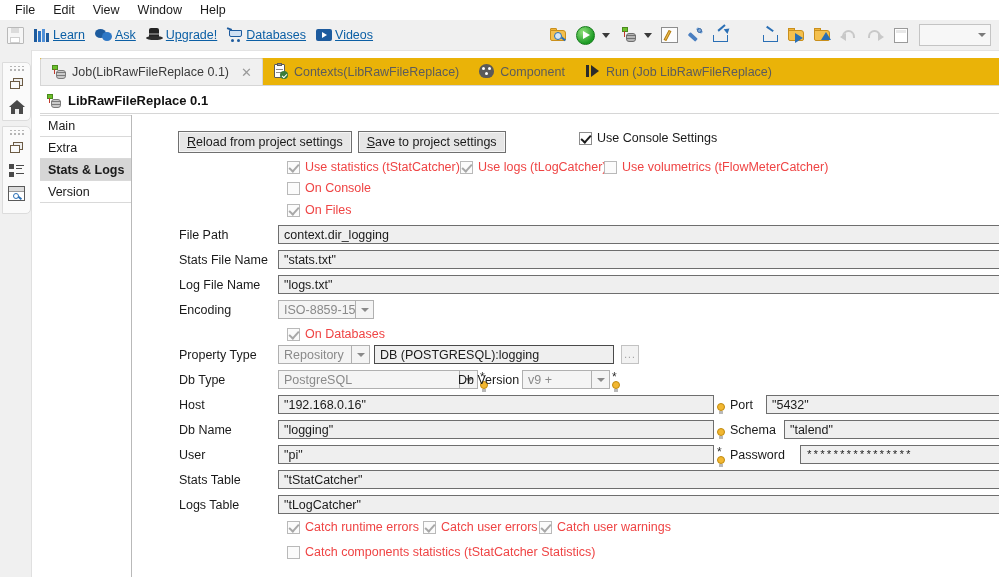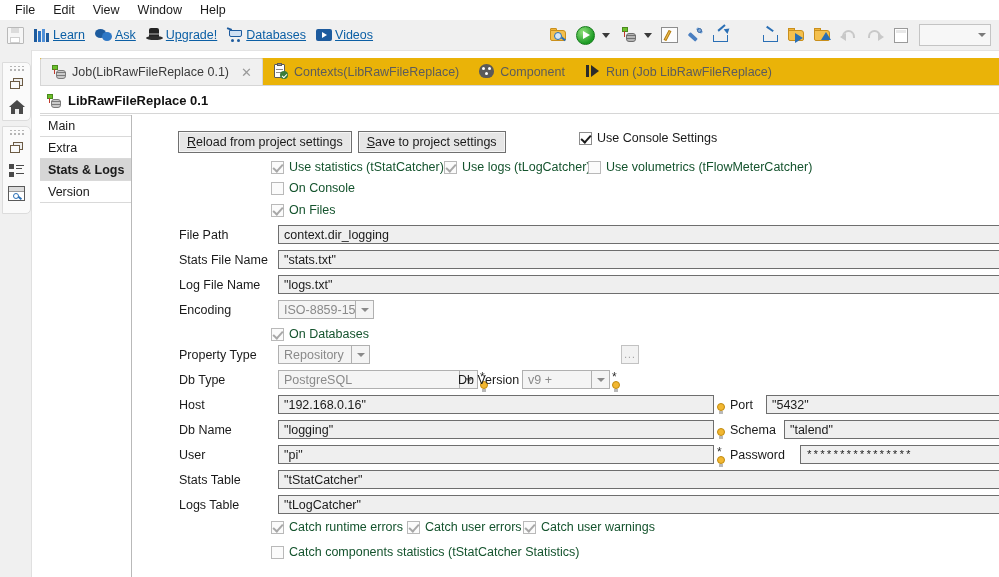--- a/index.html
+++ b/index.html
@@ -250,21 +250,21 @@
   .btn u{text-decoration:underline;}
 
   .cb{width:13px;height:13px;border:1px solid #8d8d8d;background:#fff;box-sizing:border-box;position:relative;display:inline-block;flex:none;}
   .cb.dis{border-color:#b9b9b9;background:#fbfbfb;}
   .cb.on:after{
     content:"";position:absolute;left:3px;top:0px;width:4px;height:8px;
     border:solid #1a1a1a;border-width:0 2px 2px 0;transform:rotate(42deg);
   }
   .cb.on.dis:after{border-color:#a8a8a8;}
   .cbrow{display:flex;align-items:center;gap:5px;font-size:12.5px;}
-  .cbrow.dis{color:#14532d;}
+  .cbrow.dis{color:#ef4444;margin-left:16px;}
 
   .r-usepro{position:absolute;left:447px;top:16px;}
   .r-stats{position:absolute;left:139px;top:45px;}
   .r-logs{position:absolute;left:312px;top:45px;}
   .r-vol{position:absolute;left:456px;top:45px;}
   .r-console{position:absolute;left:139px;top:66px;}
   .r-files{position:absolute;left:139px;top:88px;}
   .r-ondb{position:absolute;left:139px;top:212px;}
 
   .lbl{position:absolute;font-size:12.5px;color:#1a1a1a;}
@@ -607,20 +607,21 @@
         <span>On Databases</span>
       </div>
 
       <div class="lbl" style="left:47px;top:233px">Property Type</div>
       <div class="combo" style="left:146px;top:230px;width:92px">
         <span>Repository</span>
         <span class="arrowbox">
             <span class="chev"></span>
           </span>
       </div>
+      <div class="fld strong" style="left:242px;top:230px;width:240px">DB (POSTGRESQL):logging</div>
       <div class="browse" style="left:489px;top:230px">...</div>
 
       <div class="lbl" style="left:47px;top:258px">Db Type</div>
       <div class="combo" style="left:146px;top:255px;width:200px">
         <span>PostgreSQL</span>
         <span class="arrowbox">
             <span class="chev"></span>
           </span>
       </div>
       <div class="star" style="left:348px;top:256px">*</div>

